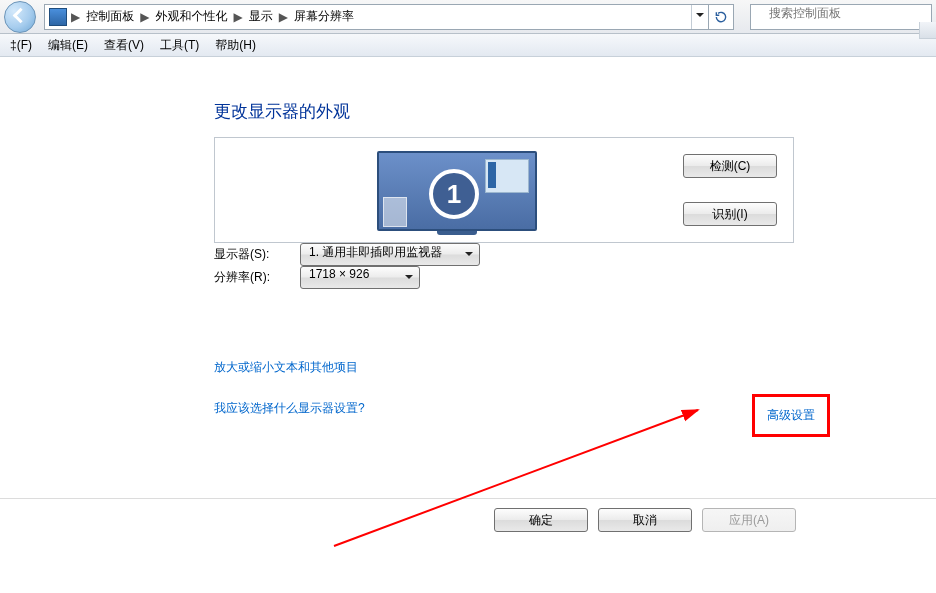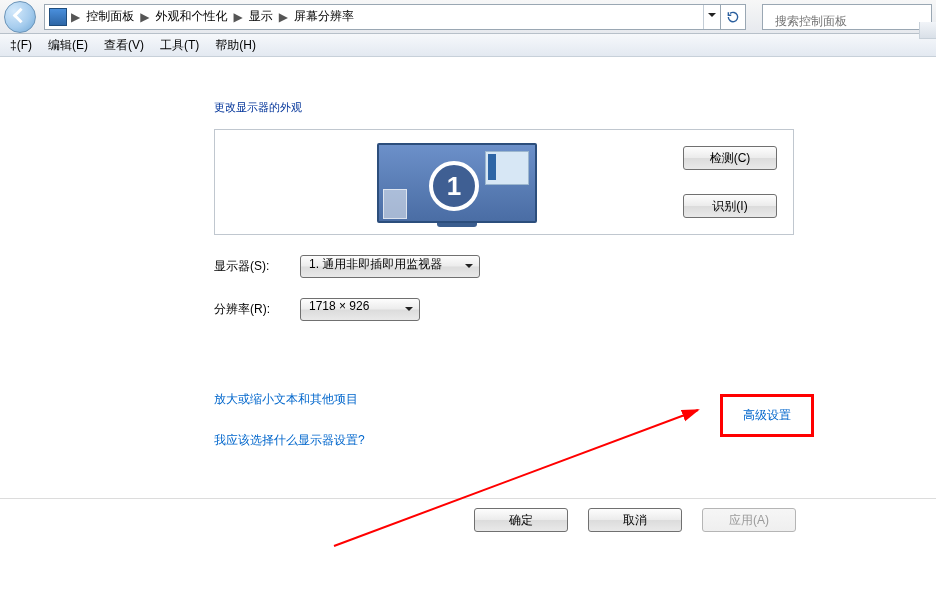--- a/index.html
+++ b/index.html
@@ -10,58 +10,58 @@
 .back-btn{width:30px;height:30px;border-radius:50%;background:radial-gradient(circle at 30% 30%,#d4e9fb,#a7cdee 55%,#6ea7d6);border:1px solid #6b94b8;position:relative;flex:none}
 .back-btn:after{content:"";position:absolute;left:10px;top:8px;border:solid #fff;border-width:0 0 3px 3px;width:8px;height:8px;transform:rotate(45deg)}
 .path-box{margin-left:8px;height:24px;border:1px solid #9aa7b3;background:#fff;display:flex;align-items:center;flex:1;min-width:0;padding-left:4px}
 .cp-icon{width:16px;height:16px;background:linear-gradient(#4a8fdc,#2d66a6);border:1px solid #1e4c7d;margin-right:4px;flex:none}
 .crumb{padding:4px 6px;height:100%;display:flex;align-items:center;white-space:nowrap}
 .crumb-sep{color:#555}
 .path-drop{width:16px;height:100%;border-left:1px solid #c4cdd6;display:flex;align-items:center;justify-content:center;margin-left:auto}
 .path-drop:after{content:"";border:4px solid transparent;border-top-color:#222}
 .refresh-cell{width:24px;height:24px;border:1px solid #9aa7b3;border-left:none;background:#fff;display:flex;align-items:center;justify-content:center}
 .refresh-cell svg{width:14px;height:14px}
-.search-box{margin-left:16px;width:148px;height:24px;border:1px solid #9aa7b3;background:#fff;display:flex;align-items:flex-end;padding:0 10px}
+.search-box{margin-left:16px;width:148px;height:24px;border:1px solid #9aa7b3;background:#fff;display:flex;align-items:flex-start;padding:0 16px}
 .search-box input{border:none;outline:none;font-size:12px;color:#777;width:100%;background:transparent}
 
 
 .menubar{height:22px;background:linear-gradient(#f6f8fb,#e3e9f1);border-bottom:1px solid #c7d0d9;display:flex;align-items:center;padding-left:2px}
 .menu-item{padding:0 8px;line-height:22px}
 
 
 .content{position:absolute;left:0;right:0;top:56px;bottom:0;overflow:auto}
 .inner{margin-left:214px;width:580px;padding-top:44px}
-.heading{color:#003399;font-size:11px;margin-bottom:14px}
+.heading{color:#003399;font-size:17px;margin-bottom:14px}
 
 .preview-frame{border:1px solid #c0c7cf;background:#fff;height:104px;display:flex;align-items:center;padding:0 16px;position:relative}
 .preview-area{flex:1;display:flex;justify-content:center}
 .monitor{position:relative;width:160px;height:80px;margin-top:2px}
 .mon-body{position:absolute;inset:0;background:linear-gradient(#6c90c9,#4a6da4);border:2px solid #2c4e7c;border-radius:2px}
 .mon-num{position:absolute;left:52px;top:18px;width:42px;height:42px;border-radius:50%;border:4px solid #fff;background:#3f5f93;color:#fff;display:flex;align-items:center;justify-content:center;font-size:26px;font-weight:bold}
 .mon-mini{position:absolute;right:8px;top:8px;width:42px;height:32px;background:#d7e7f5;border:1px solid #9cb7cf}
 .mon-mini:before{content:"";position:absolute;left:2px;top:2px;width:8px;height:26px;background:#2e66a6}
 .mon-strip{position:absolute;left:6px;bottom:4px;width:22px;height:28px;background:rgba(255,255,255,.5);border:1px solid rgba(255,255,255,.6)}
 .mon-base{position:absolute;left:50%;bottom:-4px;transform:translateX(-50%);width:40px;height:4px;background:#3a5d8e;border-radius:0 0 3px 3px}
 .side-btns{display:flex;flex-direction:column;gap:24px}
 
 .w7-btn{min-width:72px;height:22px;border:1px solid #707070;border-radius:3px;background:linear-gradient(#fdfdfd,#ececec 48%,#dcdcdc 52%,#e9e9e9);font-size:12px;display:inline-flex;align-items:center;justify-content:center;padding:0 10px;cursor:default}
 .w7-btn.disabled{color:#9a9a9a;border-color:#b5b5b5;background:linear-gradient(#f6f6f6,#efefef)}
 
-.form-row{display:flex;align-items:center;margin-top:20px}
+.form-row{display:flex;align-items:center;}
 .form-row label{width:86px}
 .w7-select{height:21px;border:1px solid #707070;border-radius:3px;background:linear-gradient(#fdfdfd,#ececec 48%,#dcdcdc 52%,#e9e9e9);display:inline-flex;align-items:flex-start;padding:0 20px 0 8px;position:relative;min-width:90px}
 .w7-select:after{content:"";position:absolute;right:6px;top:8px;border:4px solid transparent;border-top-color:#222}
 .sel-wide{min-width:150px}
 
-.adv-box{position:absolute;right:122px;top:338px;border:3px solid #ff0000;padding:10px 20px}
+.adv-box{position:absolute;right:106px;top:338px;border:3px solid #ff0000;padding:10px 12px}
 .link{color:#0066cc;cursor:pointer}
 .link-row{margin-top:24px}
 
 .hr-bottom{position:absolute;left:0;right:0;top:442px;border-top:1px solid #dcdcdc}
-.button-row{position:absolute;right:140px;top:452px;display:flex;gap:20px}
+.button-row{position:absolute;right:140px;top:452px;display:flex;gap:10px}
 
 
 .arrow-svg{position:absolute;left:328px;top:348px;pointer-events:none}
 
 .scroll-stub{position:absolute;right:0;top:22px;width:16px;height:16px;background:linear-gradient(#f1f4f8,#d9e0e8);border-left:1px solid #c7d0d9;border-bottom:1px solid #c7d0d9}
 </style>
 </head>
 <body>
 <div class="window">
 

